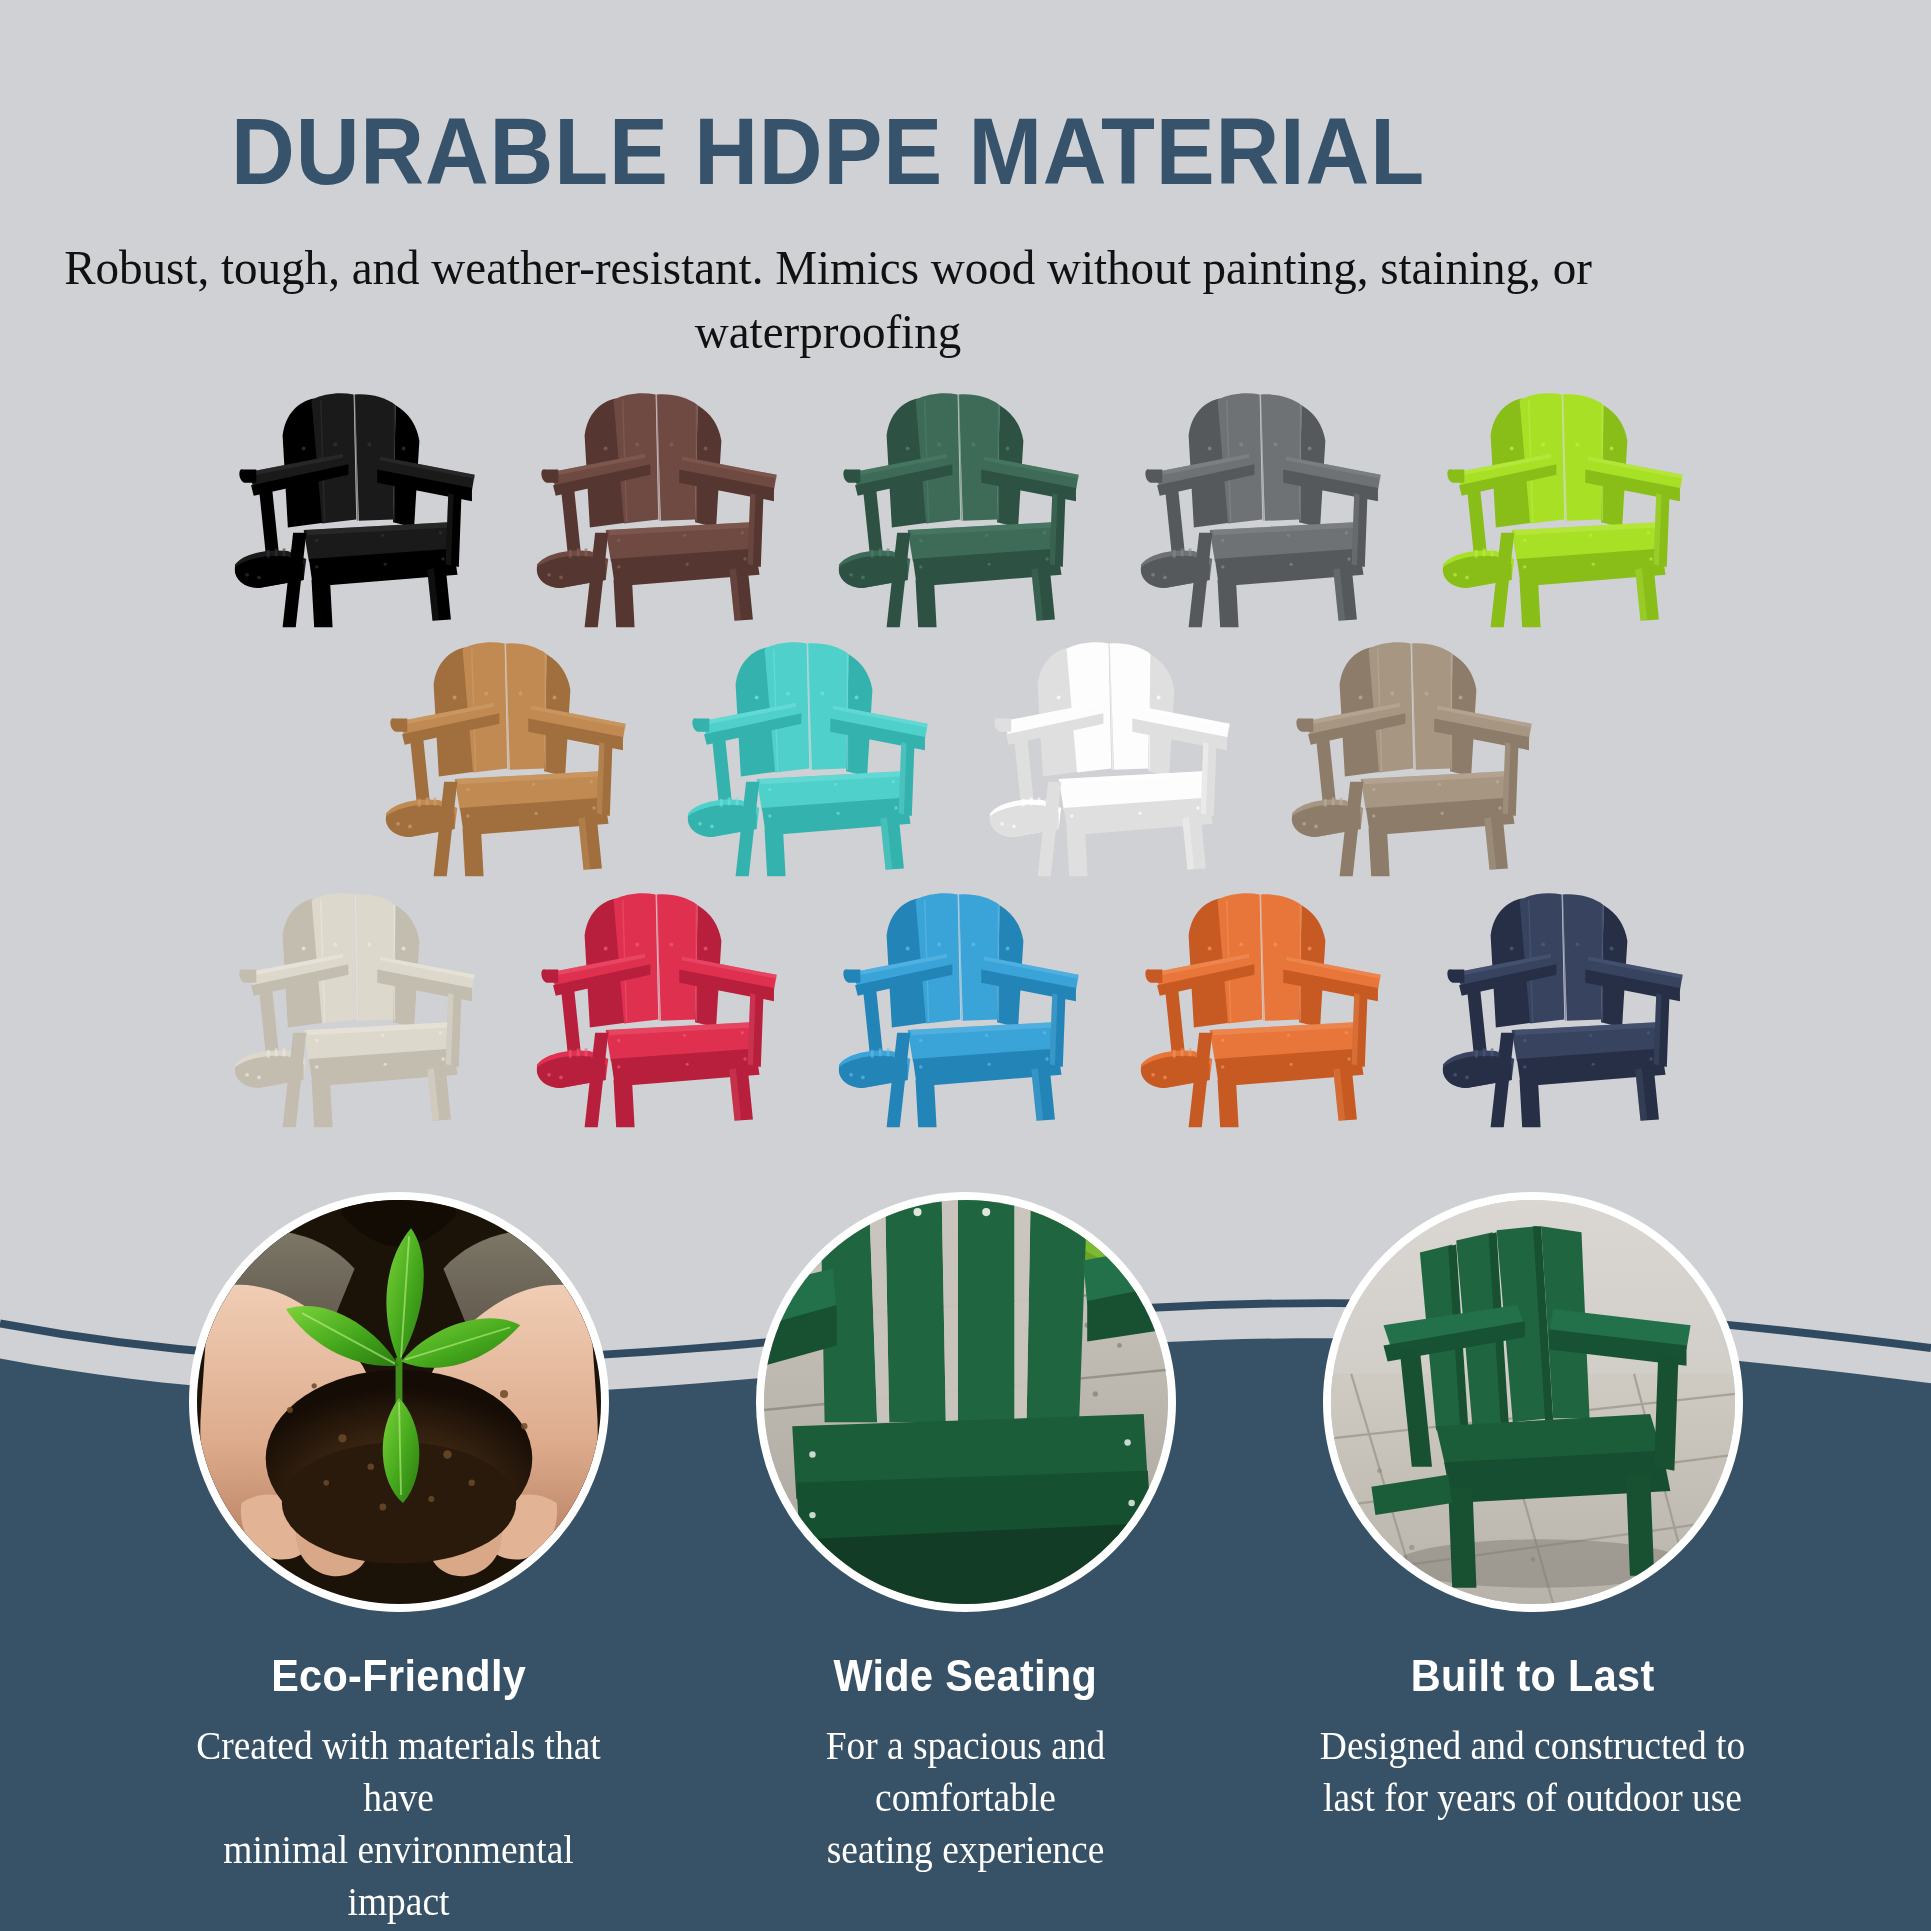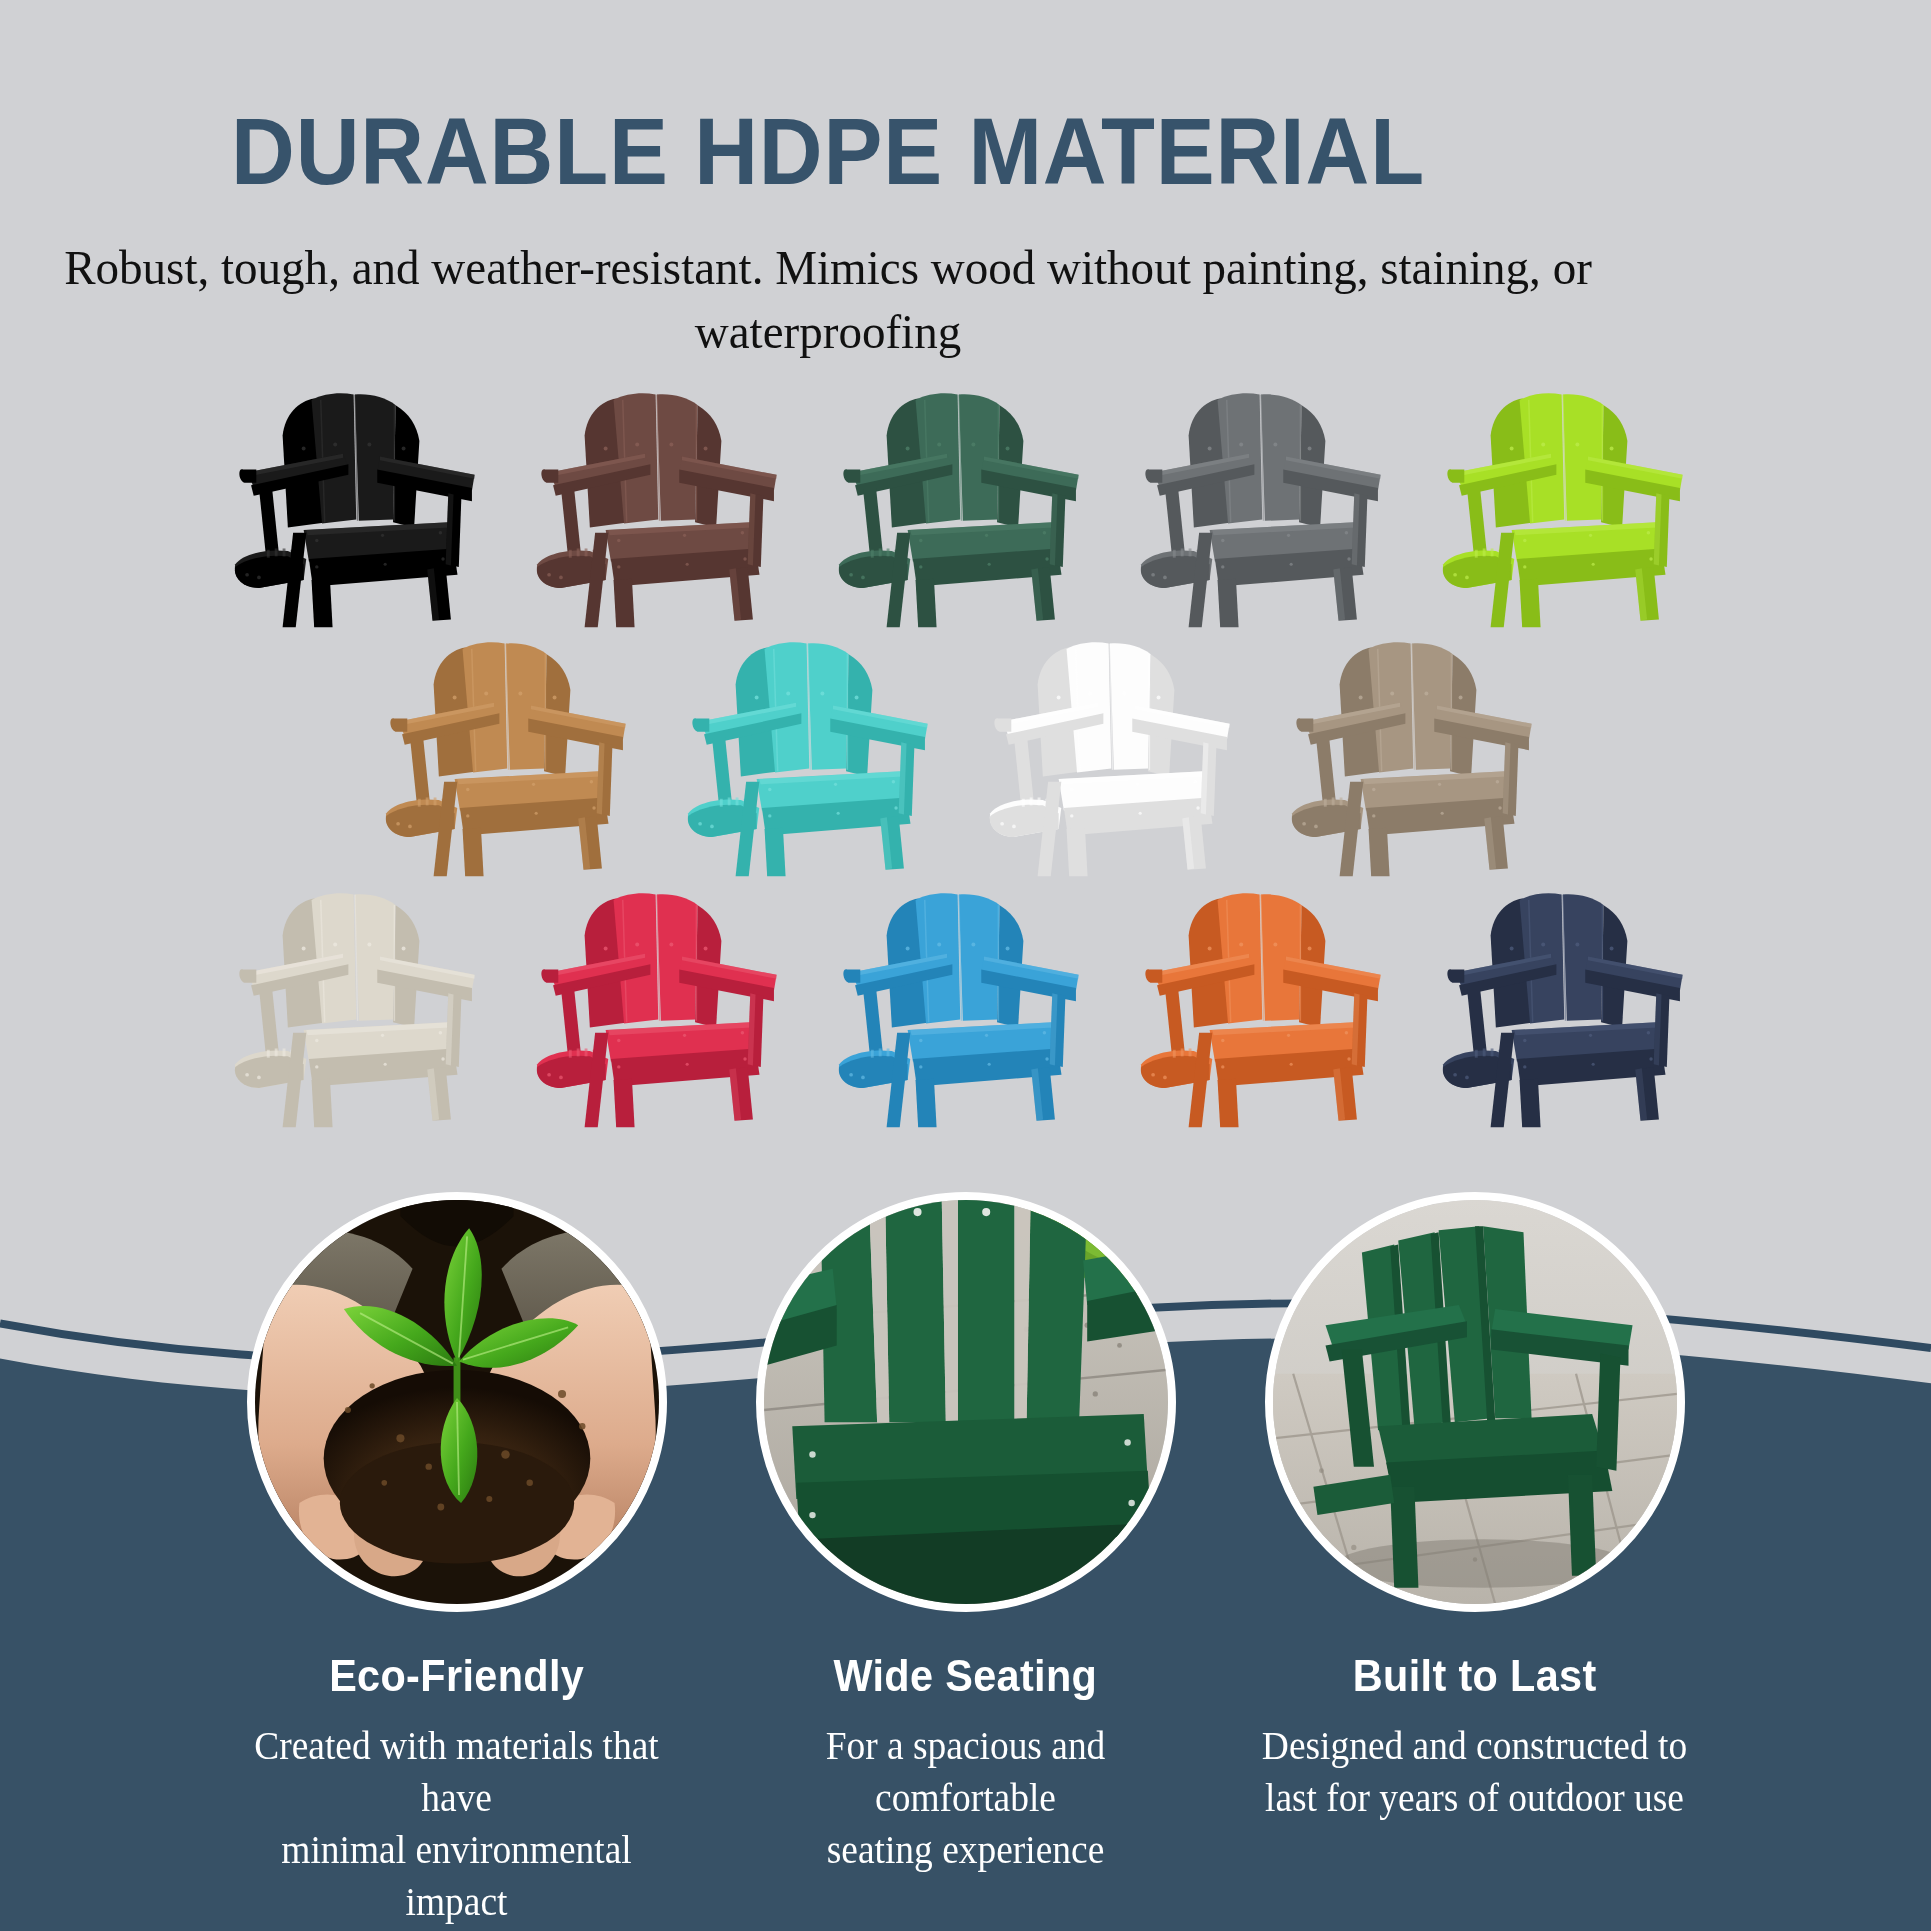--- a/index.html
+++ b/index.html
@@ -46,21 +46,21 @@
   
   .wave-wrap {
     position:absolute; left:0; top:1255px; width:1931px; height:676px;
     overflow:hidden; pointer-events:none;
   }
   .wave-svg { display:block; width:1931px; height:676px; }
 
   
   .features {
     position:absolute; left:0; top:1192px; width:1931px;
-    display:flex; justify-content:center; gap:44px; z-index:5;
+    display:flex; justify-content:center; gap:102px; z-index:5;
   }
   .feature { width:465px; display:flex; flex-direction:column; align-items:center; }
   .circle {
     width:420px; height:420px; border-radius:50%;
     border:8px solid #ffffff; overflow:hidden; position:relative;
     background:#cfcfcf;
   }
   .circle svg { display:block; width:100%; height:100%; }
 
   .feat-title {

